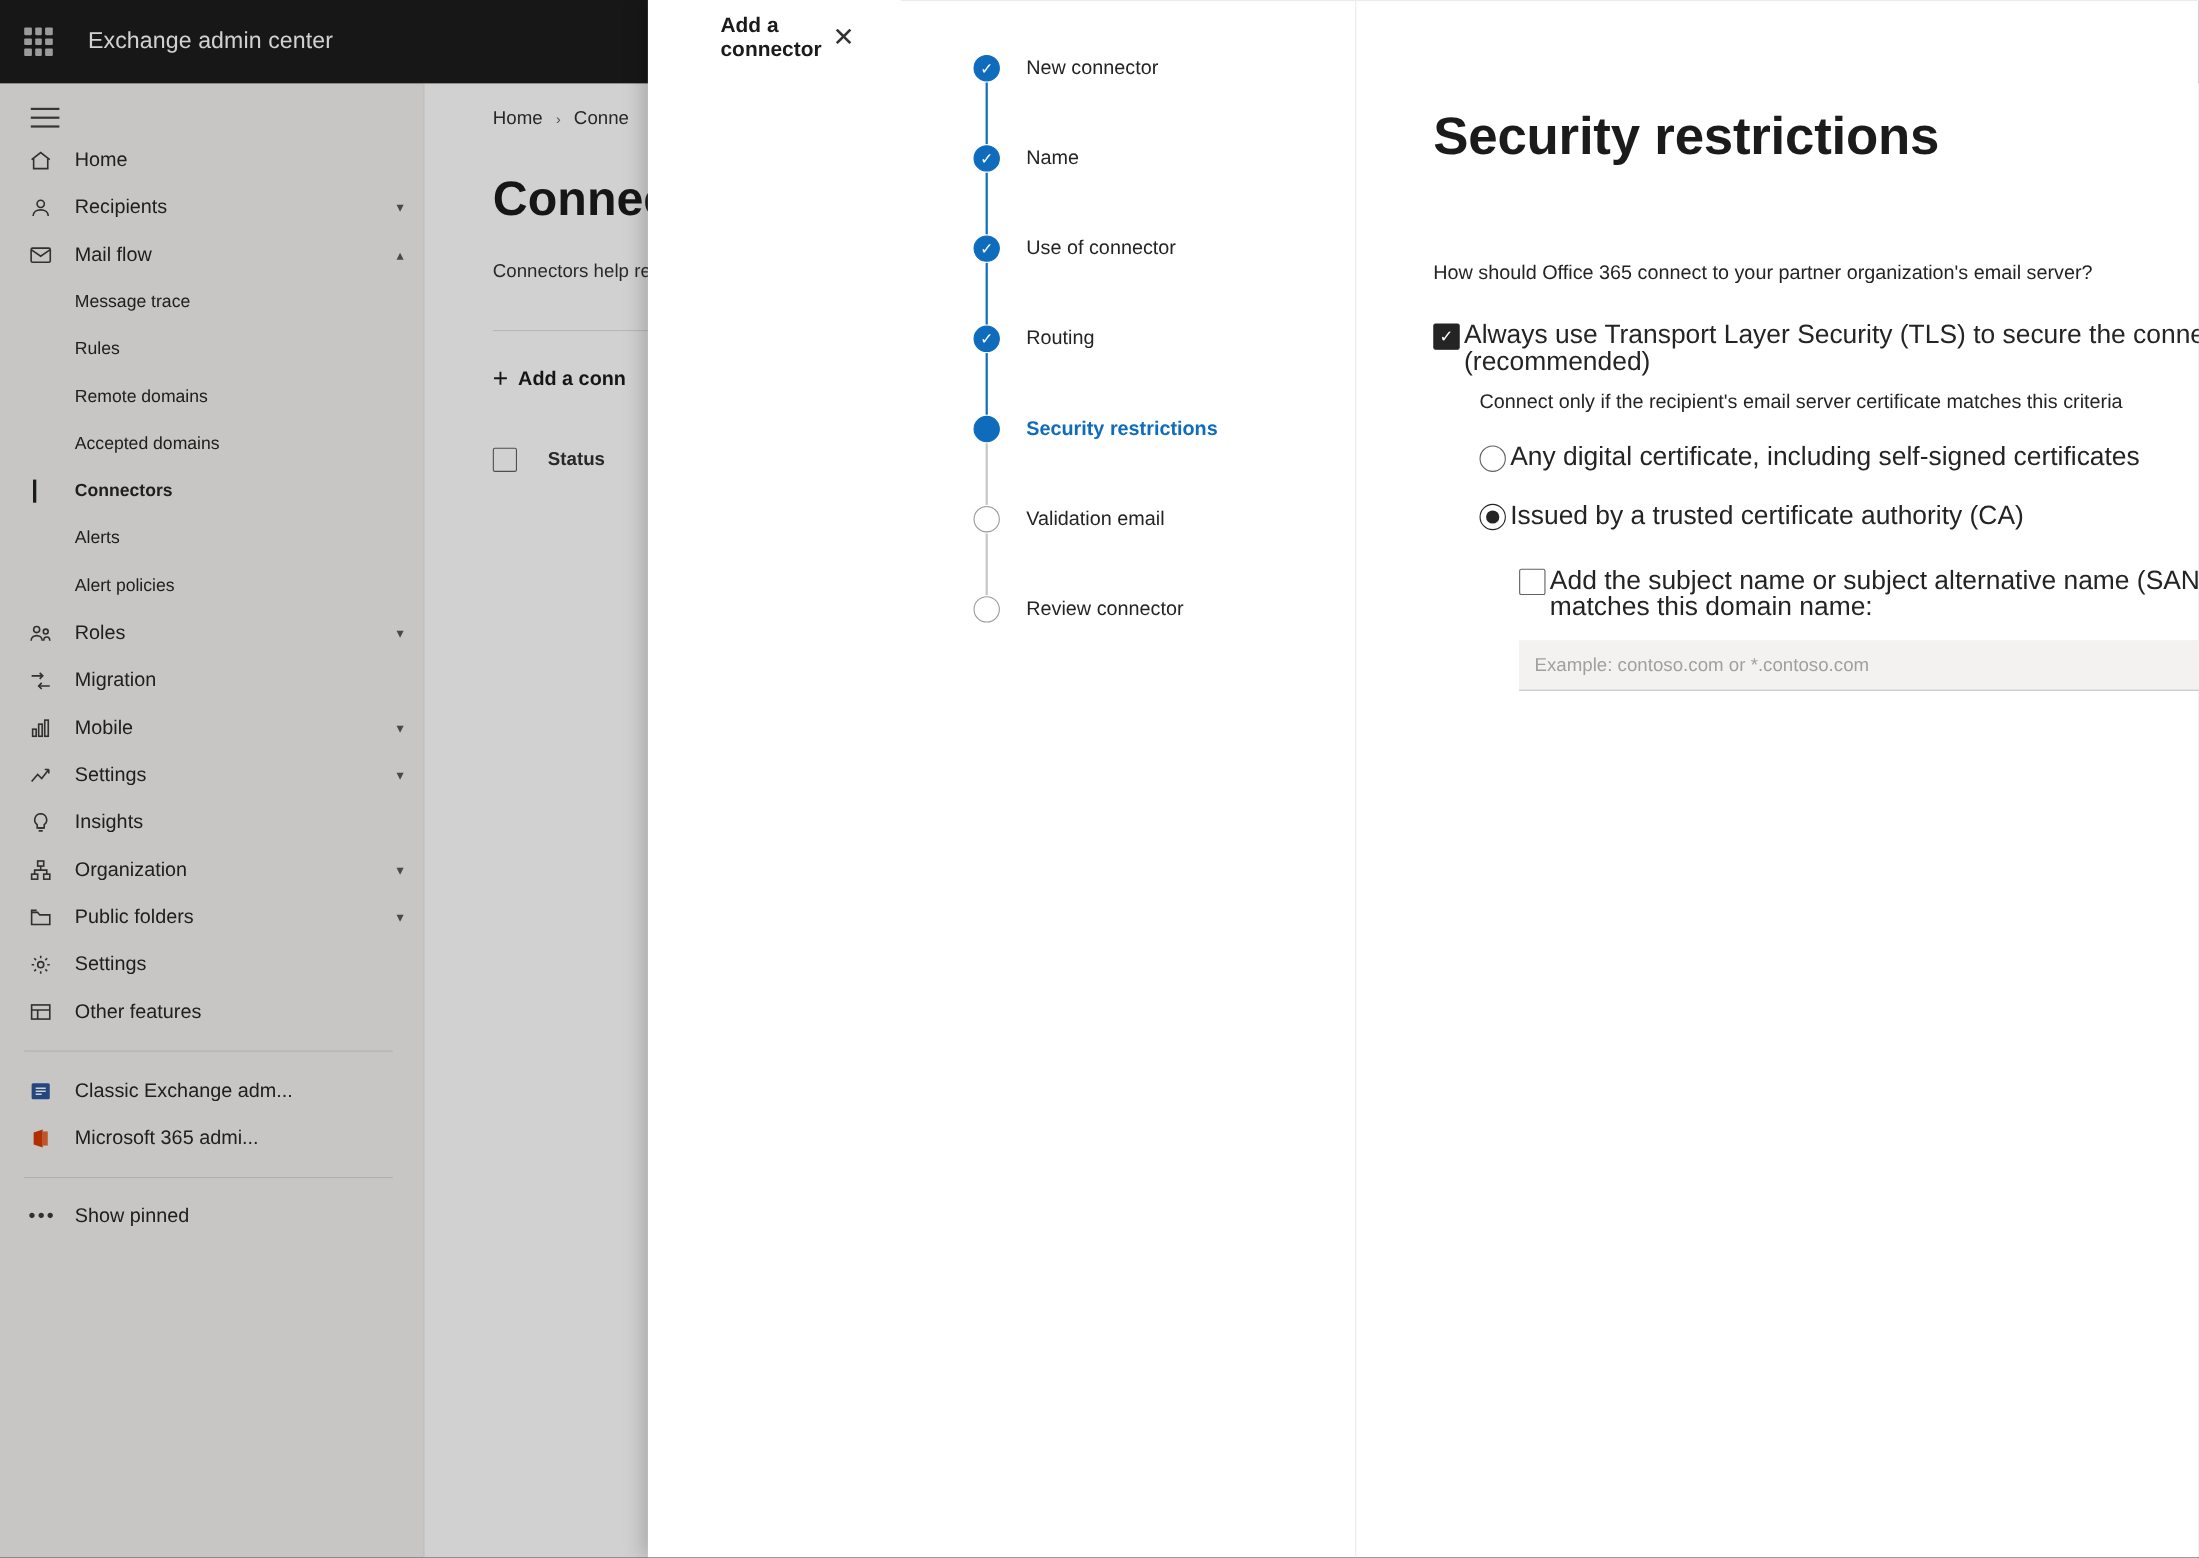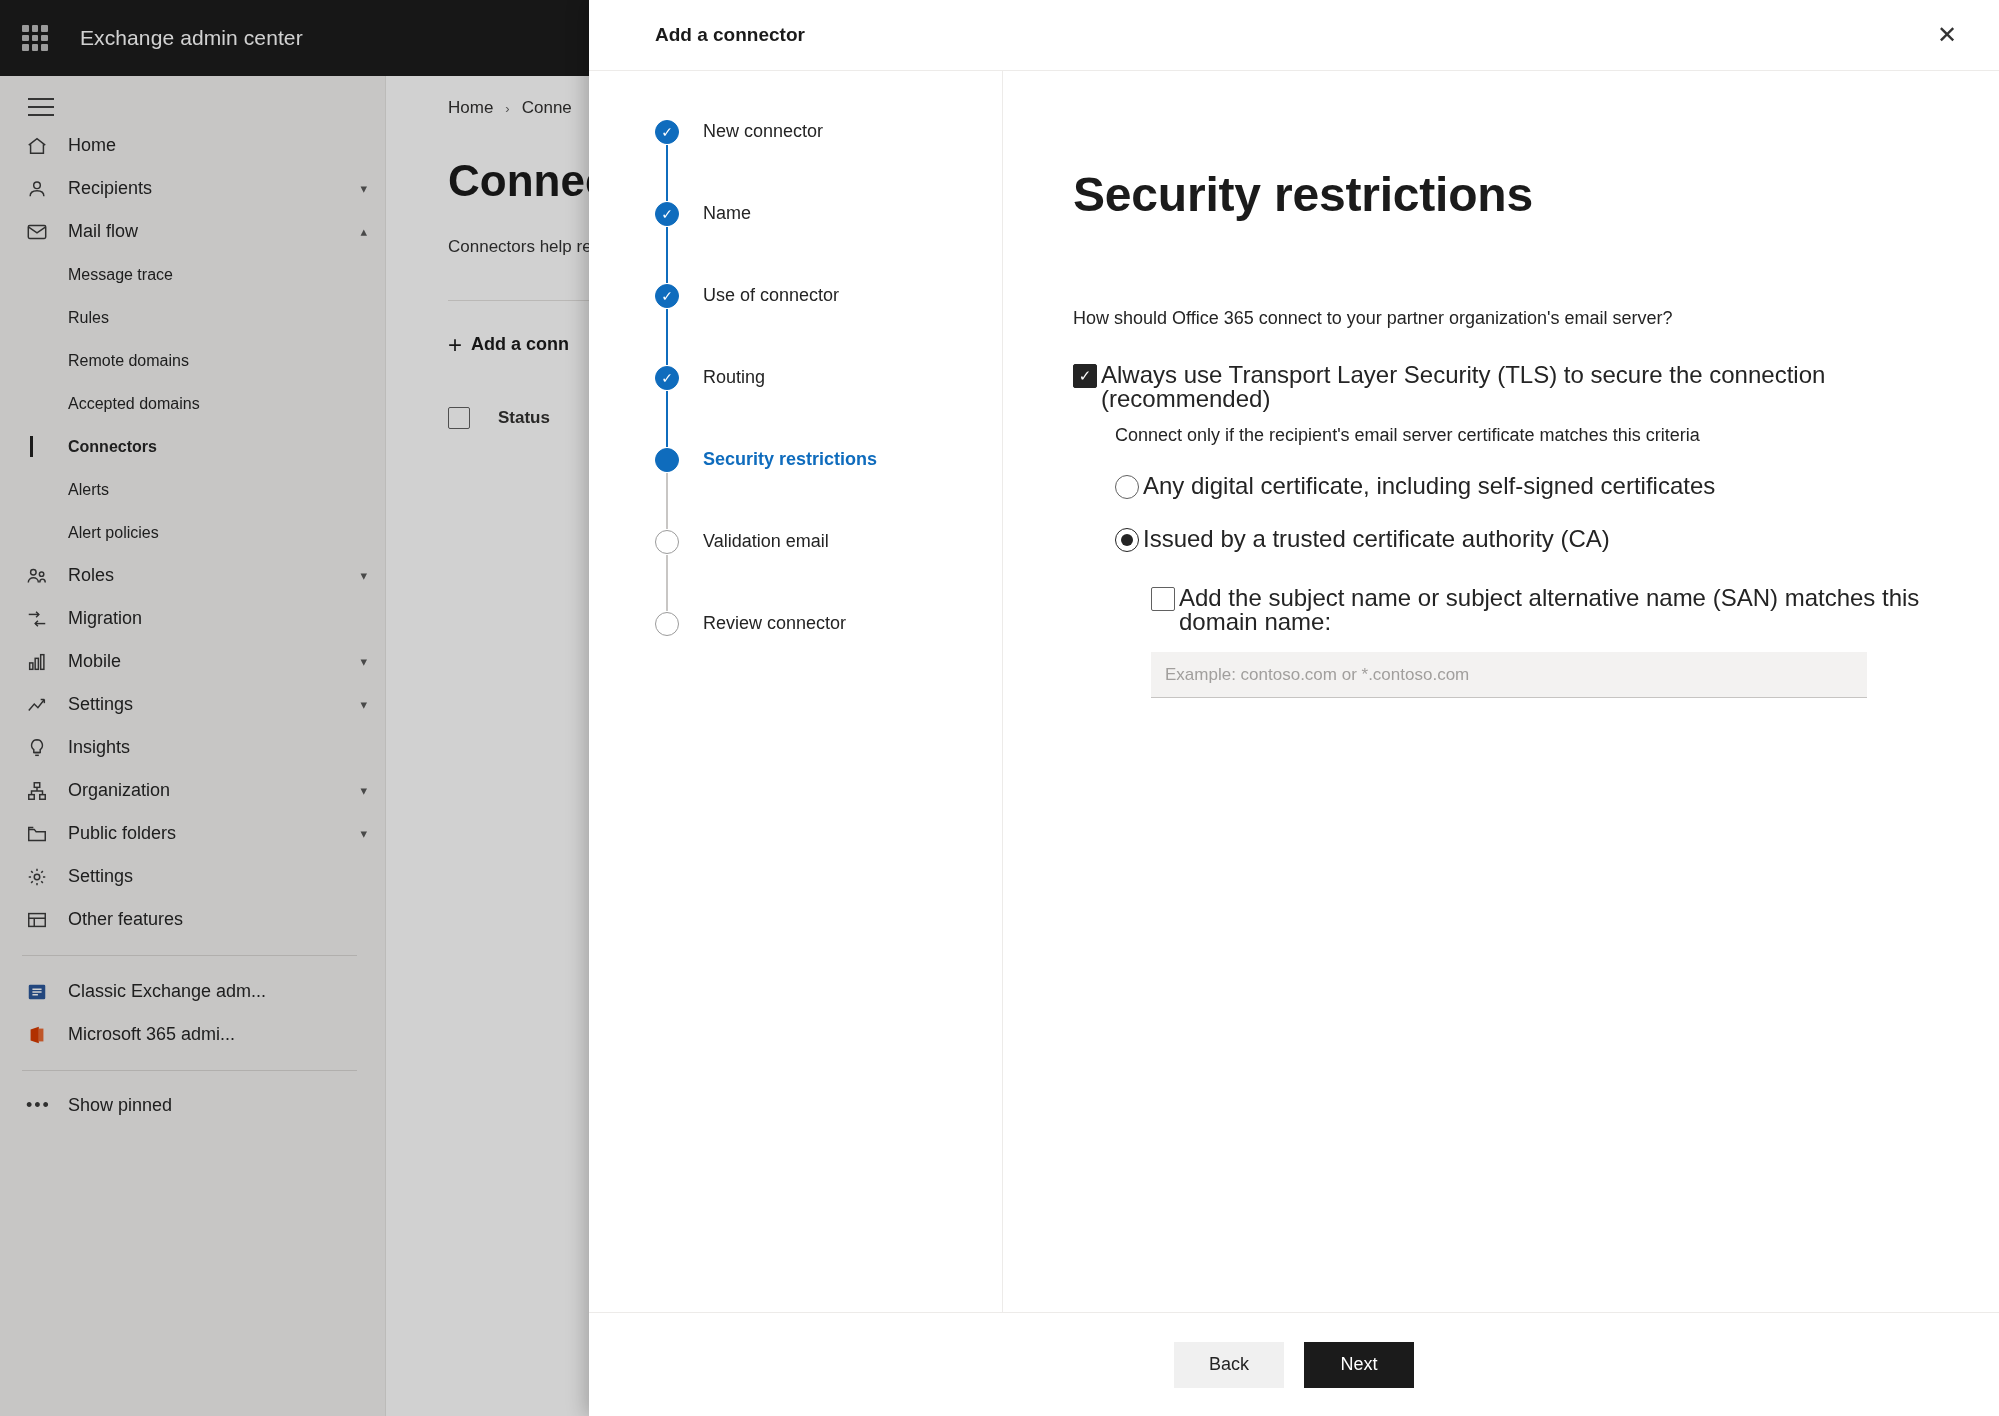--- a/index.html
+++ b/index.html
@@ -203,21 +203,21 @@
   }
   .modal {
     position: absolute;
     left: 589px;
     top: 0;
     width: 1410px;
     height: 1416px;
     background: #ffffff;
     box-shadow: -4px 0 18px rgba(0,0,0,.22);
     display: flex;
-    flex-direction: column;
+    flex-direction: row;
   }
   .modal-header {
     height: 70px;
     display: flex;
     align-items: center;
     padding: 0 32px 0 66px;
     box-sizing: border-box;
   }
   .modal-title {
     font-size: 19px;

